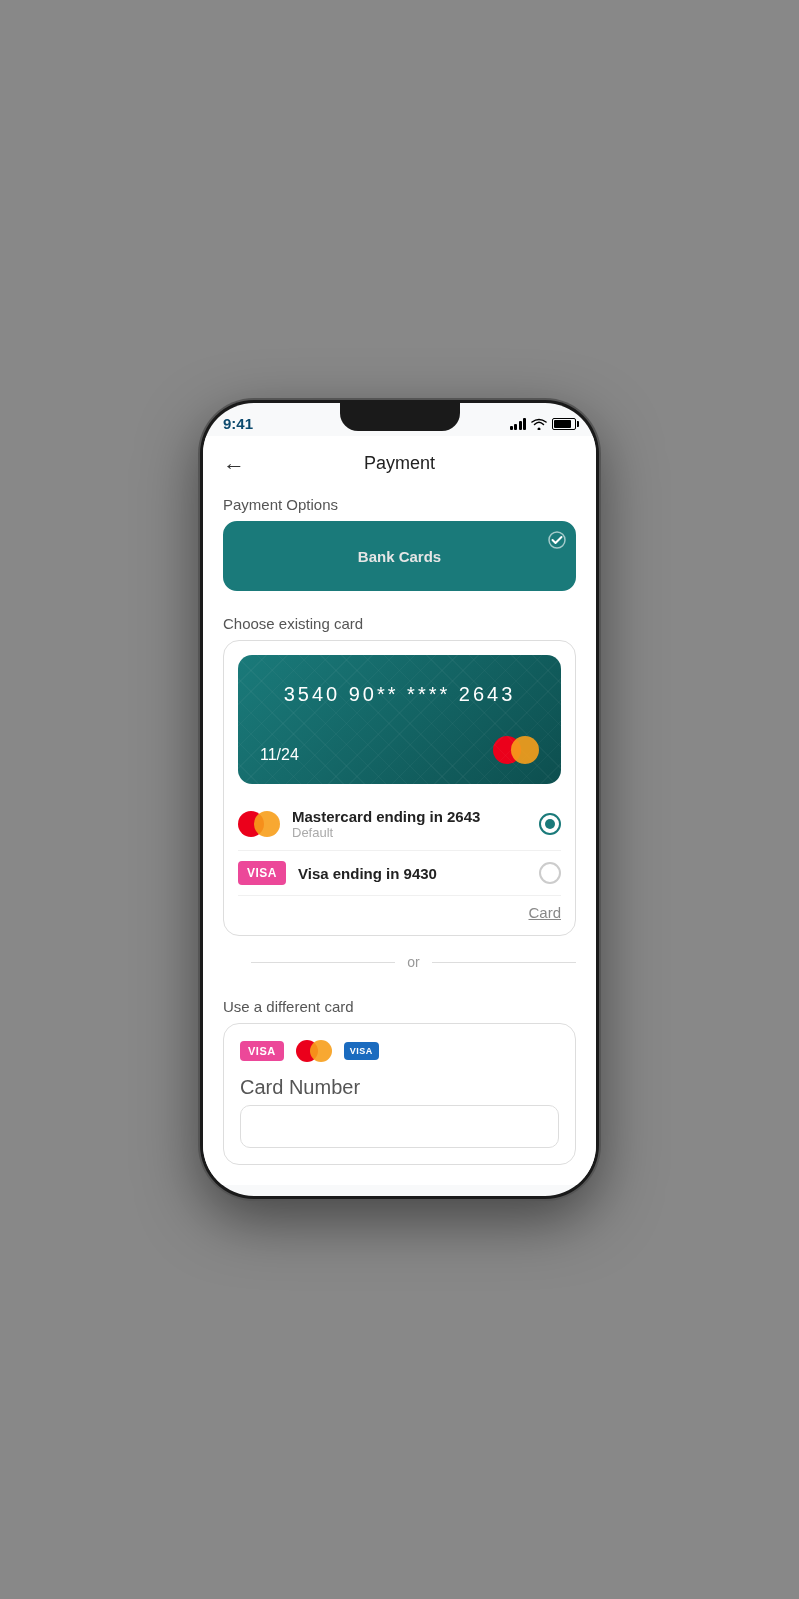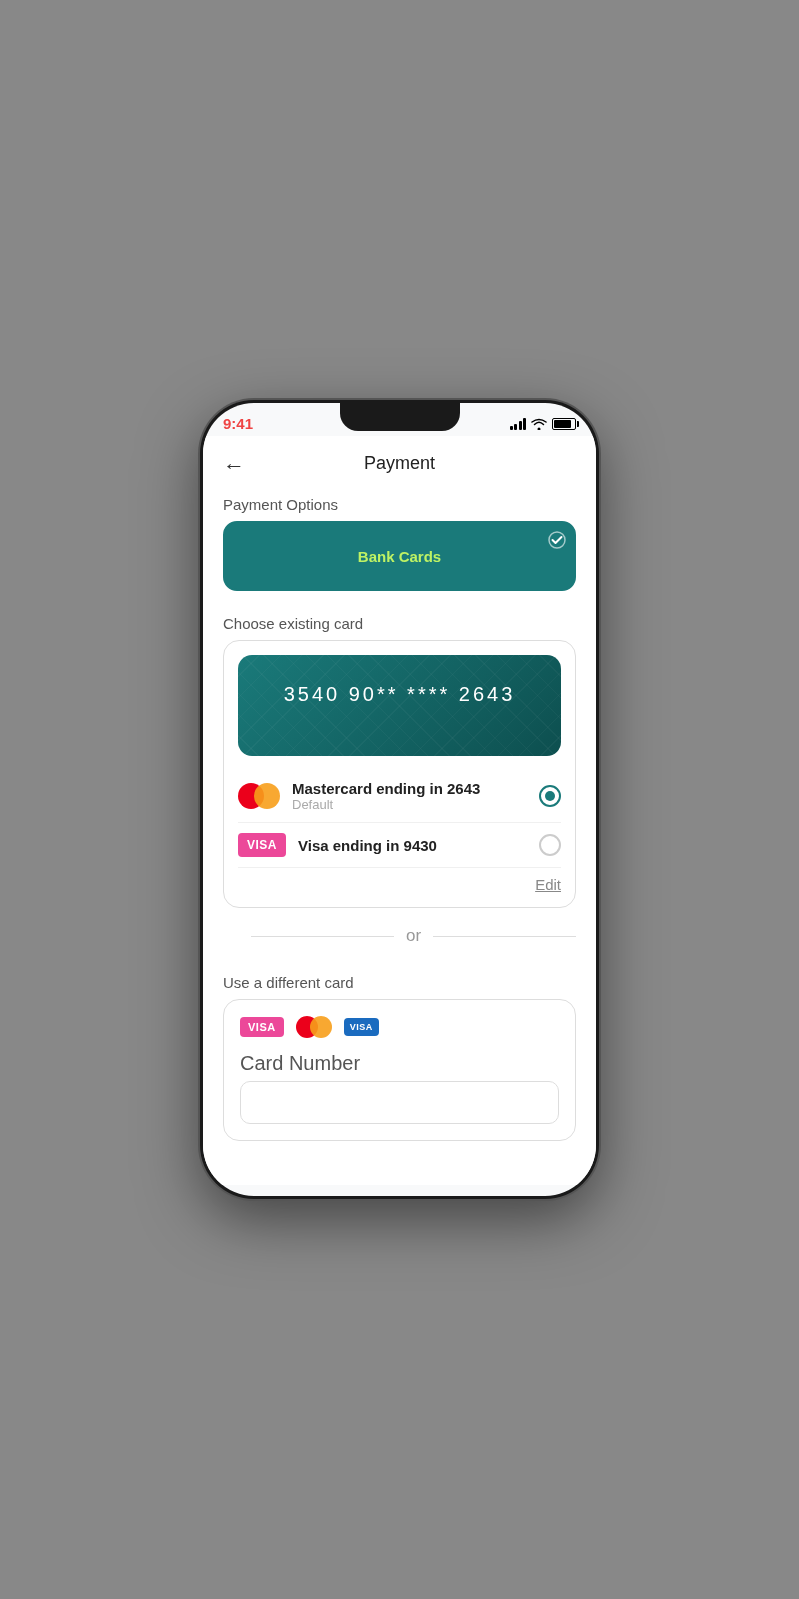--- a/index.html
+++ b/index.html
@@ -32,21 +32,21 @@
     .status-bar {
       display: flex;
       justify-content: space-between;
       align-items: center;
       padding: 12px 20px 4px;
       position: relative;
     }
     .status-time {
       font-size: 15px;
       font-weight: 600;
-      color: #ef4444;
+      color: #0c4a6e;
     }
     .status-icons {
       display: flex;
       align-items: center;
       gap: 5px;
     }
     .notch {
       position: absolute;
       top: 0;
       left: 50%;
@@ -163,21 +163,21 @@
     .payment-option.active {
       background: #1a7a7a;
     }
     .payment-option-label {
       font-size: 15px;
       font-weight: 600;
       color: #1a7a7a;
       text-align: center;
     }
     .payment-option.active .payment-option-label {
-      color: #bef264;
+      color: #e5e5e5;
     }
     .radio-indicator {
       position: absolute;
       top: 8px;
       right: 8px;
       width: 18px;
       height: 18px;
       border-radius: 50%;
     }
     .radio-indicator.checked {
@@ -315,21 +315,21 @@
       cursor: pointer;
     }
 
     
     .or-divider {
       display: flex;
       align-items: center;
       gap: 12px;
       padding: 18px 20px;
       color: #999;
-      font-size: 17px;
+      font-size: 14px;
       margin-left: 28px;
     }
     .or-line {
       flex: 1;
       height: 1px;
       background: #ddd;
     }
 
     
     .diff-card-section {
@@ -433,20 +433,27 @@
 
 
       </div>
 
       <div class="section-label">Choose existing card</div>
       <div class="existing-card-section">
 
         <div class="card-visual">
           <div class="card-pattern"></div>
           <div class="card-number">3540  90**  ****  2643</div>
+          <div class="card-bottom">
+            <span class="card-expiry">11/24</span>
+            <div class="mastercard-logo">
+              <div class="mc-circle mc-red"></div>
+              <div class="mc-circle mc-orange"></div>
+            </div>
+          </div>
         </div>
 
         <div class="card-list-item">
           <div class="card-brand-icon">
             <div style="display:flex; align-items:center;">
               <div style="background:#eb001b; width:26px; height:26px; border-radius:50%;"></div>
               <div style="background:#f79e1b; width:26px; height:26px; border-radius:50%; margin-left:-10px; opacity:0.9;"></div>
             </div>
           </div>
           <div class="card-info">
@@ -461,21 +468,21 @@
         <div class="card-list-item">
           <div class="card-brand-icon">
             <div class="visa-badge" style="font-size:12px; padding:5px 9px;">VISA</div>
           </div>
           <div class="card-info">
             <div class="card-name">Visa ending in 9430</div>
           </div>
           <div class="radio-btn unselected"></div>
         </div>
 
-        <div class="edit-link">Edit</div>
+        <div class="edit-link">Card</div>
       </div>
 
       <div class="or-divider">
         <div class="or-line"></div>
         <span>or</span>
         <div class="or-line"></div>
       </div>
 
       <div class="section-label">Use a different card</div>
       <div class="diff-card-section">

